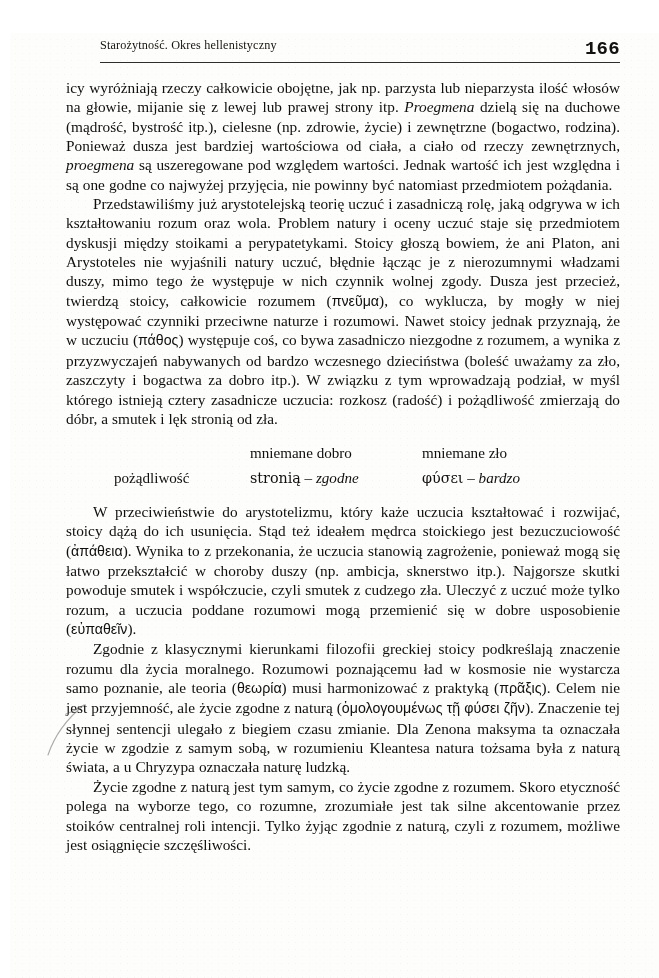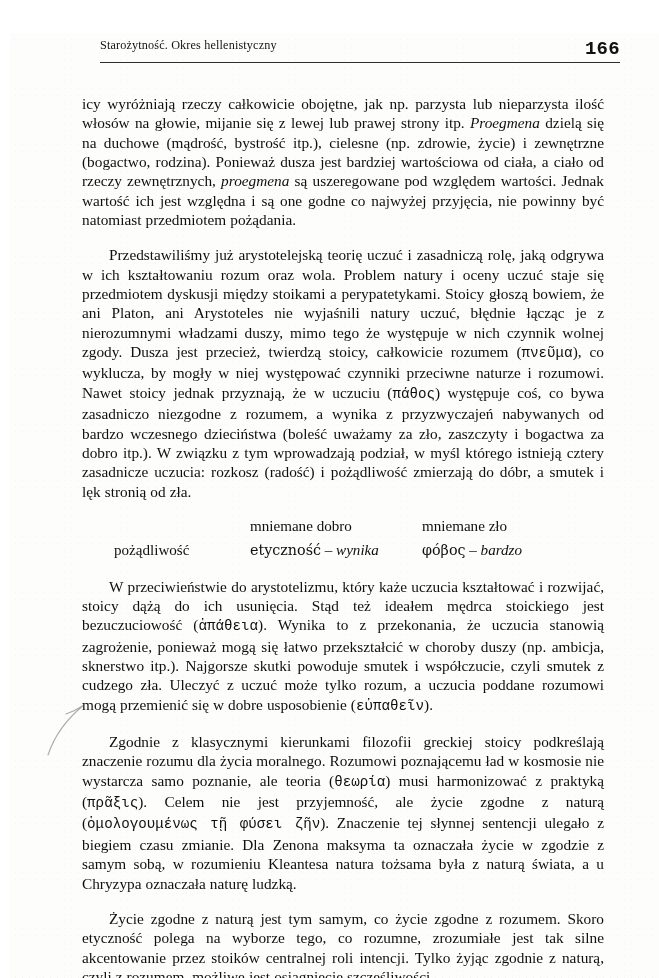--- a/index.html
+++ b/index.html
@@ -65,34 +65,34 @@
   }
 
   
   #body-col {
     position: absolute;
     left: 56px;
     top: 45px;
     width: 554px;
   }
   p.para {
-    margin: 16px;
+    margin: 0;
     font-size: 15.3px;
     line-height: 19.35px;
     text-align: justify;
     text-align-last: left;
     text-justify: inter-word;
     word-spacing: 0.2px;
     hyphens: manual;
     color: #100f0e;
   }
   p.indent { text-indent: 27px; }
   i, .it { font-style: italic; }
   .gk {
-    font-family: Liberation Mono, monospace;
+    font-family: Liberation Sans, sans-serif;
     font-size: 14.2px;
   }
 
   
   #term-table {
     margin: 16px 0 14px 0;
     font-size: 15.1px;
     line-height: 19.4px;
     color: #100f0e;
     border-collapse: collapse;
@@ -148,22 +148,22 @@
       <thead>
         <tr>
           <td class="c-label"></td>
           <td class="c-good">mniemane dobro</td>
           <td class="c-bad">mniemane zło</td>
         </tr>
       </thead>
       <tbody id="table-body">
           <tr>
             <td class="c-label">pożądliwość</td>
-            <td class="c-good"><span class="tbl-gk">etyczność</span> – <span class="tbl-lat">wynika</span></td>
-            <td class="c-bad"><span class="tbl-gk">φόβος</span> – <span class="tbl-lat">bardzo</span></td>
+            <td class="c-good"><span class="tbl-gk">stronią</span> – <span class="tbl-lat">zgodne</span></td>
+            <td class="c-bad"><span class="tbl-gk">φύσει</span> – <span class="tbl-lat">bardzo</span></td>
           </tr>
         </tbody>
     </table>
 
     <p class="para indent" id="para-3">W przeciwieństwie do arystotelizmu, który każe uczucia kształtować i rozwijać, stoicy dążą do ich usunięcia. Stąd też ideałem mędrca stoickiego jest bezuczuciowość (<span class="gk">ἀπάθεια</span>). Wynika to z przekonania, że uczucia stanowią zagrożenie, ponieważ mogą się łatwo przekształcić w choroby duszy (np. ambicja, sknerstwo itp.). Najgorsze skutki powoduje smutek i współczucie, czyli smutek z cudzego zła. Uleczyć z uczuć może tylko rozum, a uczucia poddane rozumowi mogą przemienić się w dobre usposobienie (<span class="gk">εὐπαθεῖν</span>).</p>
 
     <p class="para indent" id="para-4">Zgodnie z klasycznymi kierunkami filozofii greckiej stoicy podkreślają znaczenie rozumu dla życia moralnego. Rozumowi poznającemu ład w kosmosie nie wystarcza samo poznanie, ale teoria (<span class="gk">θεωρία</span>) musi harmonizować z praktyką (<span class="gk">πρᾶξις</span>). Celem nie jest przyjemność, ale życie zgodne z naturą (<span class="gk">ὁμολογουμένως τῇ φύσει ζῆν</span>). Znaczenie tej słynnej sentencji ulegało z biegiem czasu zmianie. Dla Zenona maksyma ta oznaczała życie w zgodzie z samym sobą, w rozumieniu Kleantesa natura tożsama była z naturą świata, a u Chryzypa oznaczała naturę ludzką.</p>
 
     <p class="para indent" id="para-5">Życie zgodne z naturą jest tym samym, co życie zgodne z rozumem. Skoro etyczność polega na wyborze tego, co rozumne, zrozumiałe jest tak silne akcentowanie przez stoików centralnej roli intencji. Tylko żyjąc zgodnie z naturą, czyli z rozumem, możliwe jest osiągnięcie szczęśliwości.</p>
 

